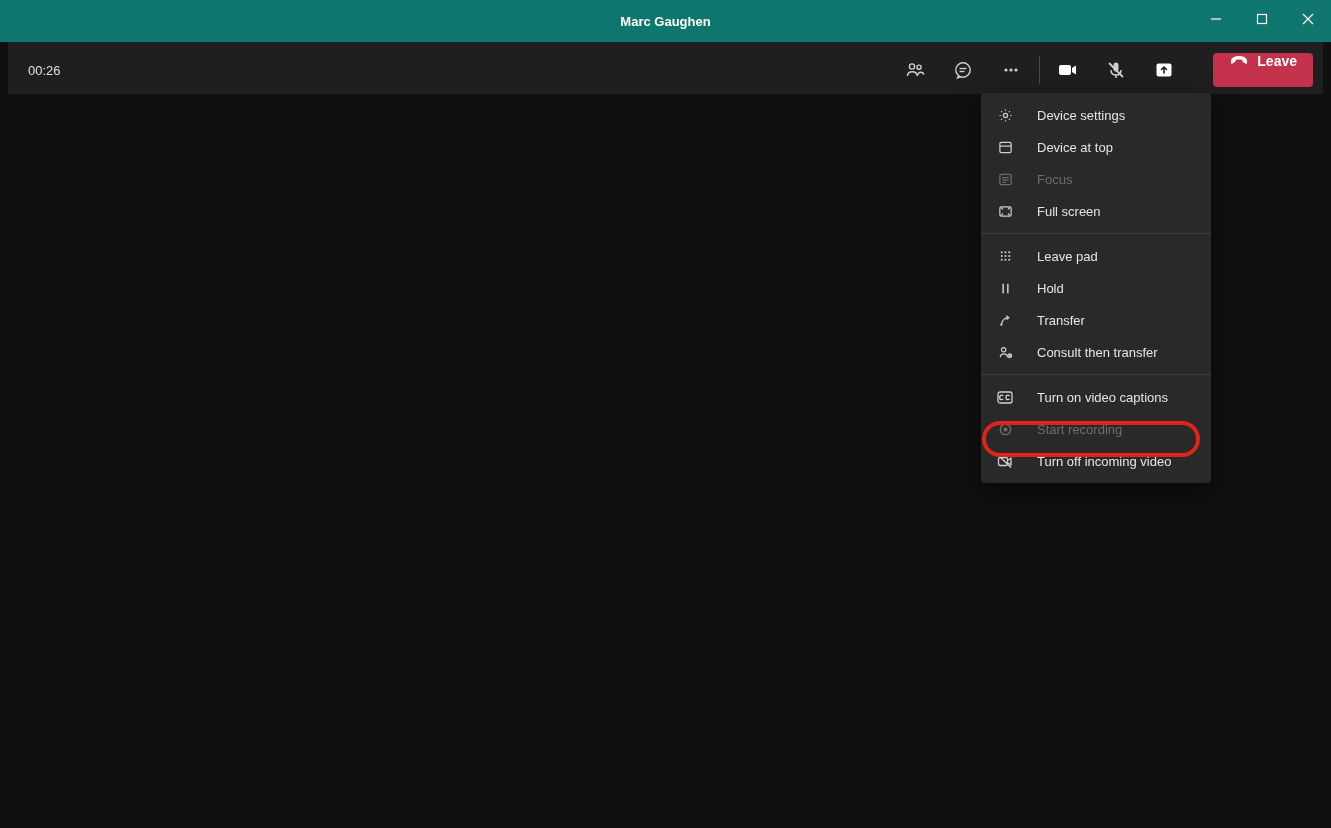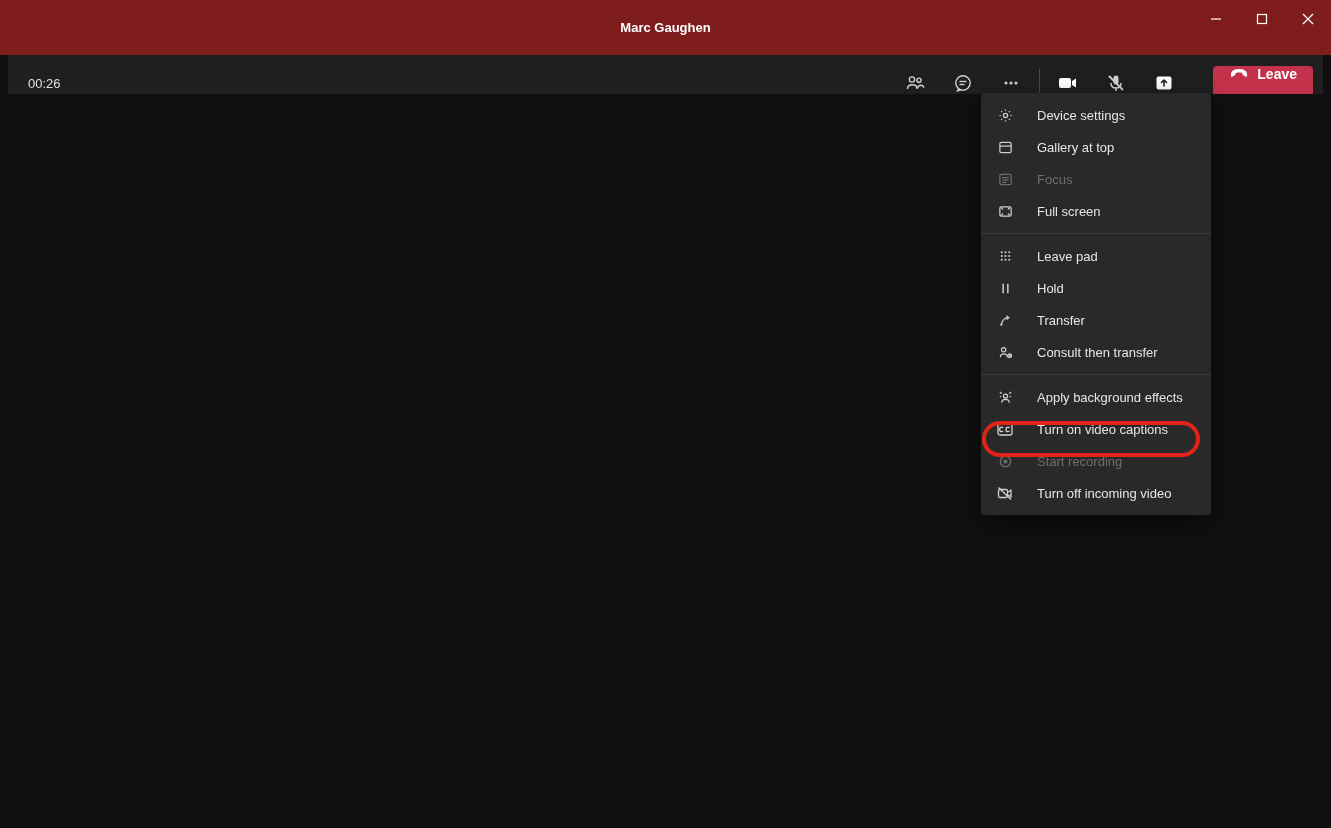--- a/index.html
+++ b/index.html
@@ -5,22 +5,22 @@
   * { box-sizing: border-box; margin: 0; padding: 0; }
   html, body {
     width: 1331px;
     height: 828px;
     background: #101010;
     font-family: "Segoe UI", Arial, sans-serif;
     color: #ffffff;
     overflow: hidden;
   }
   .titlebar {
-    height: 55px;
-    background: #7f1d1d;
+    height: 42px;
+    background: #0f766e;
     display: flex;
     align-items: center;
     justify-content: center;
     position: relative;
   }
   .titlebar .title {
     font-size: 13px;
     font-weight: 600;
     color: #ffffff;
   }
@@ -262,21 +262,21 @@
       </span>
       <span>Device settings</span>
     </div>
     <div class="d-item" id="mi-gallery-top">
       <span class="ic">
         <svg width="15" height="15" viewBox="0 0 16 16" fill="none" stroke="#d0d0d0" stroke-width="1.3">
           <rect x="2" y="2.5" width="12" height="11" rx="1.5"></rect>
           <line x1="2" y1="6.5" x2="14" y2="6.5"></line>
         </svg>
       </span>
-      <span>Gallery at top</span>
+      <span>Device at top</span>
     </div>
     <div class="d-item disabled" id="mi-focus">
       <span class="ic">
         <svg width="15" height="15" viewBox="0 0 16 16" fill="none" stroke="#6d6d6d" stroke-width="1.3">
           <rect x="2" y="2.5" width="12" height="11" rx="1.5"></rect>
           <line x1="4.5" y1="6" x2="11.5" y2="6"></line>
           <line x1="4.5" y1="8.5" x2="11.5" y2="8.5"></line>
           <line x1="4.5" y1="11" x2="9" y2="11"></line>
         </svg>
       </span>
@@ -333,33 +333,20 @@
           <circle cx="6" cy="5" r="2.3"></circle>
           <path d="M2.5 13c0-2.3 1.8-3.5 3.8-3.5s3.7 1.2 3.7 3.5"></path>
           <circle cx="12.5" cy="11.5" r="2"></circle>
           <line x1="12.5" y1="10.2" x2="12.5" y2="12.8"></line>
           <line x1="11.2" y1="11.5" x2="13.8" y2="11.5"></line>
         </svg>
       </span>
       <span>Consult then transfer</span>
     </div>
     <div class="d-sep"></div>
-    <div class="d-item" id="mi-bg-effects">
-      <span class="ic">
-        <svg width="15" height="15" viewBox="0 0 16 16" fill="none" stroke="#d0d0d0" stroke-width="1.3">
-          <circle cx="8" cy="6.5" r="2.2"></circle>
-          <path d="M4 13.5c0-2.3 2-3.5 4-3.5s4 1.2 4 3.5"></path>
-          <line x1="2" y1="2" x2="4" y2="4"></line>
-          <line x1="14" y1="2" x2="12" y2="4"></line>
-          <line x1="2" y1="7" x2="3.5" y2="7"></line>
-          <line x1="14" y1="7" x2="12.5" y2="7"></line>
-        </svg>
-      </span>
-      <span>Apply background effects</span>
-    </div>
     <div class="d-item" id="mi-live-captions">
       <span class="ic">
         <svg width="16" height="13" viewBox="0 0 16 13" fill="none" stroke="#d0d0d0" stroke-width="1.3">
           <rect x="1" y="1" width="14" height="11" rx="2"></rect>
           <path d="M6.2 5c-.4-.5-1-.8-1.6-.8-1.1 0-1.9.9-1.9 2.2s.8 2.2 1.9 2.2c.6 0 1.2-.3 1.6-.8M12.5 5c-.4-.5-1-.8-1.6-.8-1.1 0-1.9.9-1.9 2.2s.8 2.2 1.9 2.2c.6 0 1.2-.3 1.6-.8"></path>
         </svg>
       </span>
       <span>Turn on video captions</span>
     </div>
     <div class="d-item disabled" id="mi-start-recording">

